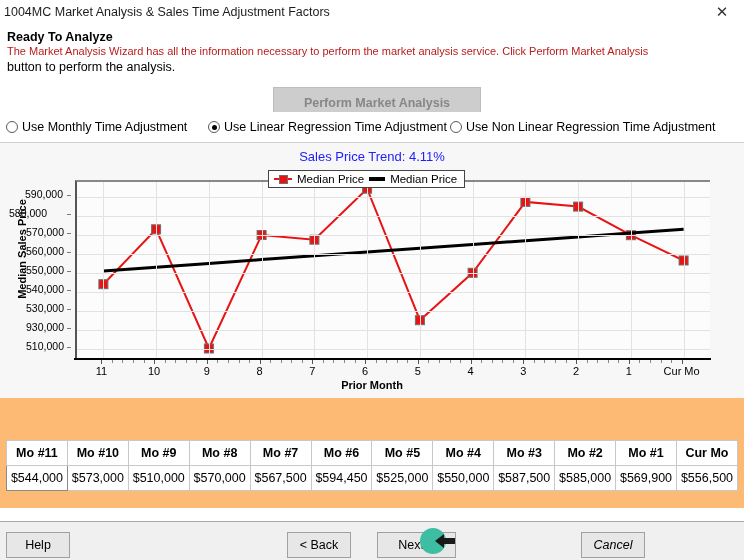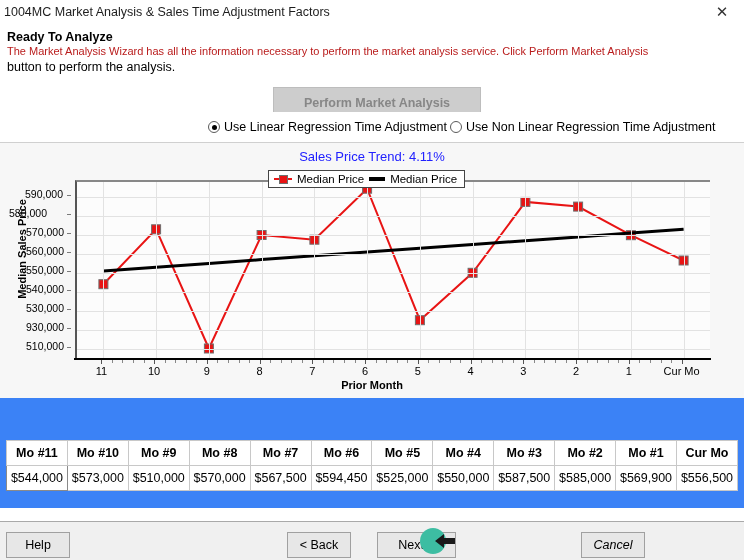--- a/index.html
+++ b/index.html
@@ -106,21 +106,21 @@
     padding:2px 7px 2px 5px;
     display:flex;align-items:center;gap:5px;
     font-size:11.5px;color:#000;white-space:nowrap;z-index:5;
   }
   .lg-line{width:16px;height:4px;background:#000;flex:none;}
   .lg-red-line{position:relative;width:18px;height:9px;flex:none;}
   .lg-red-line:before{content:"";position:absolute;left:0;top:3.5px;width:18px;height:2px;background:#e81414;}
   .lg-red-line:after{content:"";position:absolute;left:5px;top:0px;width:9px;height:9px;background:#e81414;border:1px solid #6e6e6e;box-sizing:border-box;}
 
   
-  .tblwrap{position:absolute;left:0;top:398px;width:744px;height:110px;background:#3b82f6;}
+  .tblwrap{position:absolute;left:0;top:398px;width:744px;height:110px;background:#fdba74;}
   table.grid{
     position:absolute;left:6px;top:42px;border-collapse:collapse;
     width:732px;table-layout:fixed;
   }
   table.grid th, table.grid td{
     border:1px solid #c8c8c8;height:24px;text-align:center;
     font-size:12.5px;color:#000;background:#fff;padding:0;
   }
   table.grid th{font-weight:bold;}
   table.grid td.sel{border:1px solid #8a8a8a;}
@@ -158,20 +158,24 @@
   </div>
 
   <div class="instr">
     <div class="hdr">Ready To Analyze</div>
     <div class="l1">The Market Analysis Wizard has all the information necessary to perform the market analysis service.  Click Perform Market Analysis</div>
     <div class="l2">button to perform the analysis.</div>
     <div class="pma-btn">Perform Market Analysis</div>
   </div>
 
   <div class="radios">
+    <div class="radio" id="r1">
+      <span class="dot"></span>
+      <span class="lbl">Use Monthly Time Adjustment</span>
+    </div>
     <div class="radio on" id="r2">
       <span class="dot"></span>
       <span class="lbl">Use Linear Regression Time Adjustment</span>
     </div>
     <div class="radio" id="r3">
       <span class="dot"></span>
       <span class="lbl">Use Non Linear Regression Time Adjustment</span>
     </div>
   </div>
 

